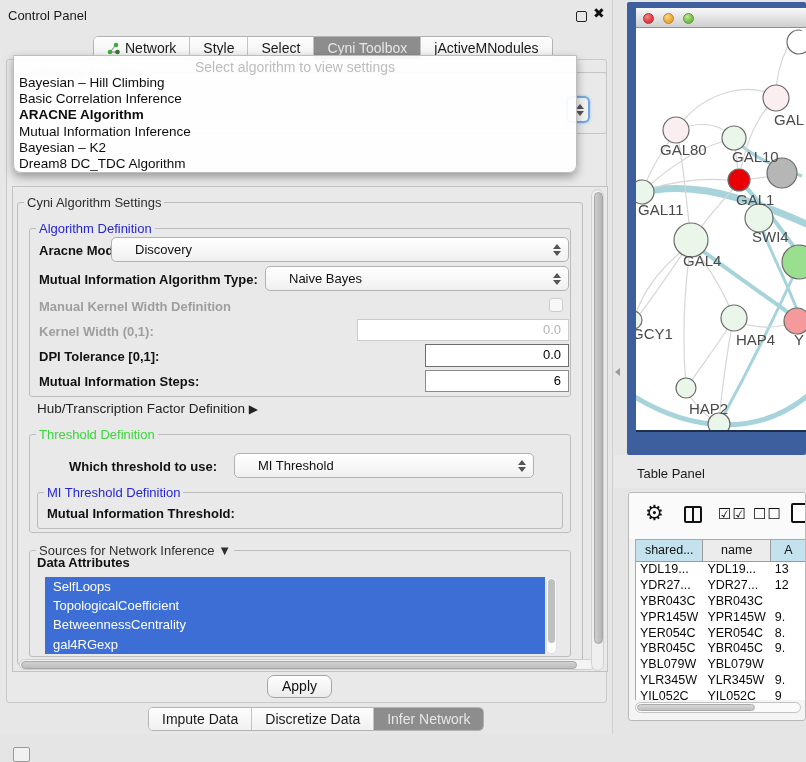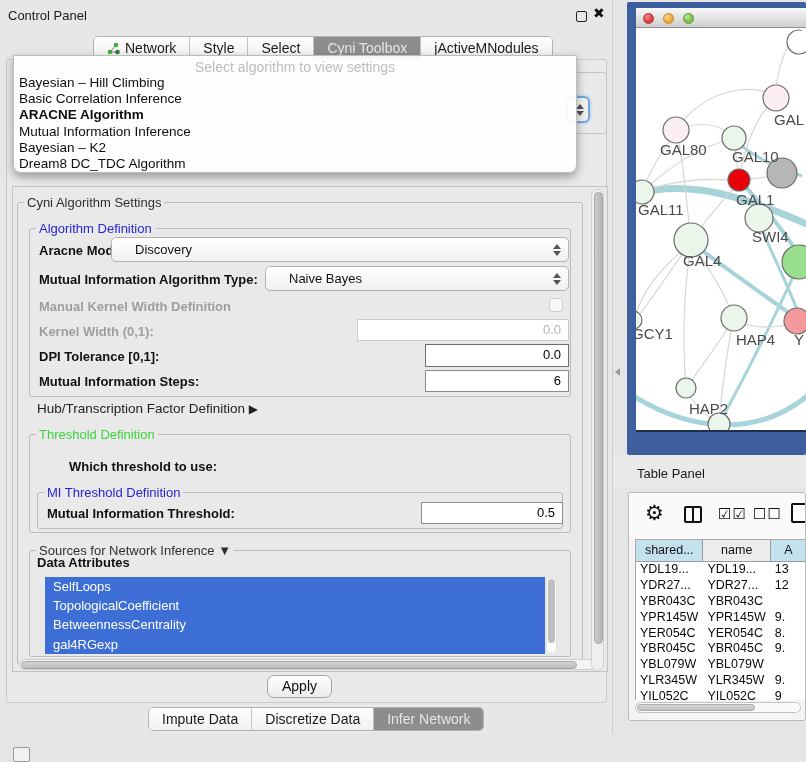--- a/index.html
+++ b/index.html
@@ -213,26 +213,32 @@
       <div class="disclosure" style="left:24px; top:214px;">
         <span>Hub/Transcription Factor Definition</span>
         <span class="arrow">▶</span>
       </div>
 
       <fieldset style="left:16px; top:240px; width:542px; height:106px;">
         <legend class="leg-green">Threshold Definition</legend>
       </fieldset>
 
       <span class="lbl" style="left:56px; top:272px;">Which threshold to use:</span>
+      <div class="combo" style="left:221px; top:266px; width:300px; height:25px;">
+        <span>MI Threshold</span>
+        <span class="spin">
+            <span class="tri-up"></span>
+            <span class="tri-dn"></span>
+          </span>
+      </div>
 
       <fieldset style="left:24px; top:298px; width:526px; height:44px;">
         <legend class="leg-blue">MI Threshold Definition</legend>
       </fieldset>
       <span class="lbl" style="left:34px; top:319px;">Mutual Information Threshold:</span>
-      <div class="field en2" style="left:408px; top:315px; width:142px; height:22px;">0.5</div>
 
       <fieldset style="left:16px; top:356px; width:542px; height:114px;">
         <legend class="leg-plain">
           <span>Sources for Network Inference</span>
           <span>▼</span>
         </legend>
       </fieldset>
       <span class="lbl" style="left:24px; top:368px;">Data Attributes</span>
       <div id="attr-list" style="left:32px; top:390px; width:500px; height:77px;">
           <div class="attr-item">SelfLoops</div>

